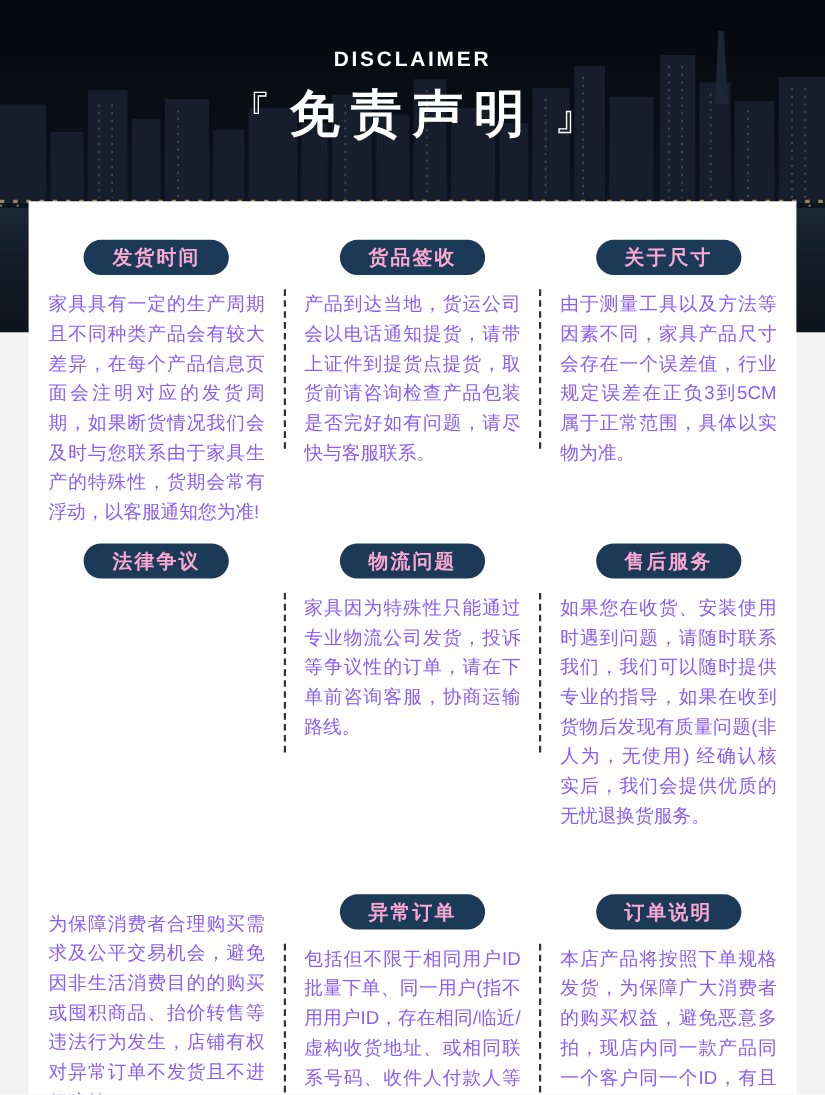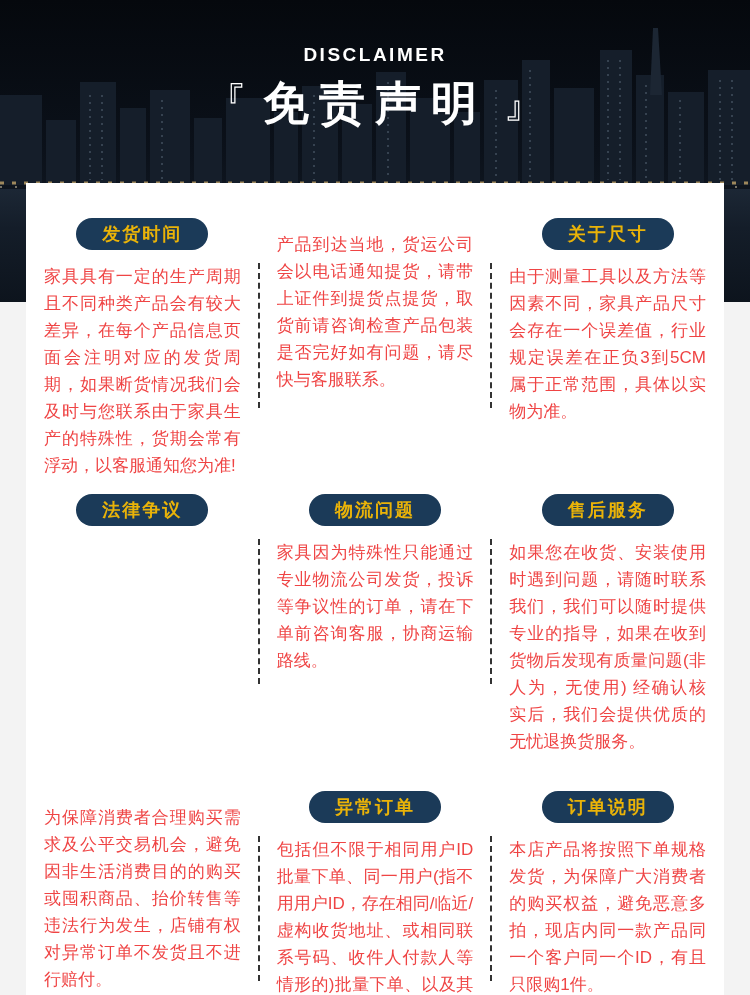--- a/index.html
+++ b/index.html
@@ -65,21 +65,21 @@
     background: #ffffff;
     padding-top: 35px;
     box-sizing: border-box;
     overflow: hidden;
   }
   .section-row {
     display: grid;
     grid-template-columns: 1fr 1fr 1fr;
   }
   .section-row.row-1 { margin-bottom: 15px; }
-  .section-row.row-2 { margin-bottom: 36px; }
+  .section-row.row-2 { margin-bottom: 58px; }
   .section-cell {
     position: relative;
     padding: 0 18px;
     box-sizing: border-box;
     text-align: center;
   }
   .section-cell + .section-cell::before {
     content: "";
     position: absolute;
     left: -1px;
@@ -87,32 +87,32 @@
     height: 145px;
     border-left: 2px dashed #333333;
   }
   .pill {
     display: inline-block;
     height: 32px;
     line-height: 32px;
     padding: 0 26px;
     border-radius: 16px;
     background: #1b3a58;
-    color: #eab308;
+    color: #f9a8d4;
     font-size: 18px;
     font-weight: bold;
     letter-spacing: 2px;
     white-space: nowrap;
   }
   .section-body {
     margin-top: 13px;
     text-align: justify;
     font-size: 17px;
     line-height: 27px;
-    color: #ef4444;
+    color: #8b5cf6;
   }
 </style>
 </head>
 <body>
 
 <div class="hero">
   <svg class="hero-bg" viewBox="0 0 750 302" preserveAspectRatio="none">
     <defs>
       <linearGradient id="sky" x1="0" y1="0" x2="0" y2="1">
         <stop offset="0" stop-color="#05080d"></stop>
@@ -187,20 +187,21 @@
 </div>
 
 <div class="card">
 
   <div class="section-row row-1">
     <div class="section-cell">
       <span class="pill">发货时间</span>
       <div class="section-body">家具具有一定的生产周期且不同种类产品会有较大差异，在每个产品信息页面会注明对应的发货周期，如果断货情况我们会及时与您联系由于家具生产的特殊性，货期会常有浮动，以客服通知您为准!</div>
     </div>
     <div class="section-cell">
+      <span class="pill">货品签收</span>
       <div class="section-body">产品到达当地，货运公司会以电话通知提货，请带上证件到提货点提货，取货前请咨询检查产品包装是否完好如有问题，请尽快与客服联系。</div>
     </div>
     <div class="section-cell">
       <span class="pill">关于尺寸</span>
       <div class="section-body">由于测量工具以及方法等因素不同，家具产品尺寸会存在一个误差值，行业规定误差在正负3到5CM属于正常范围，具体以实物为准。</div>
     </div>
   </div>
 
   <div class="section-row row-2">
     <div class="section-cell">

